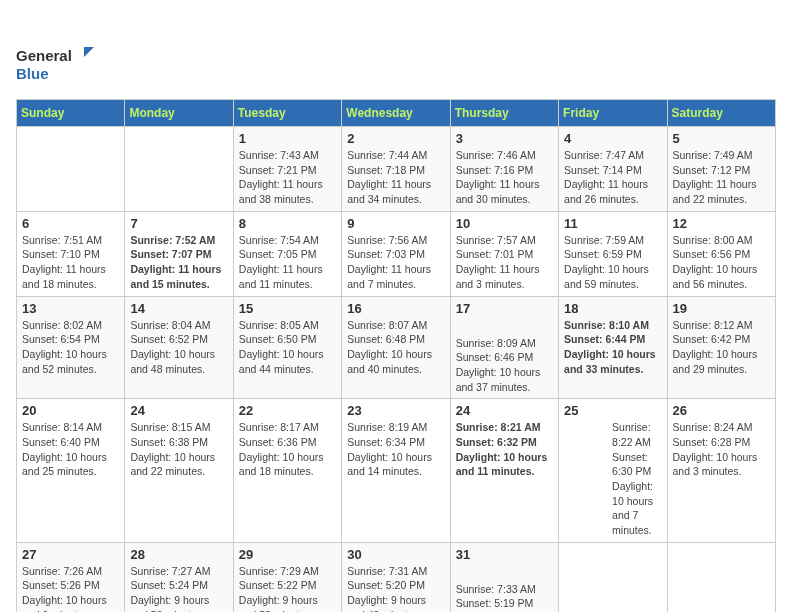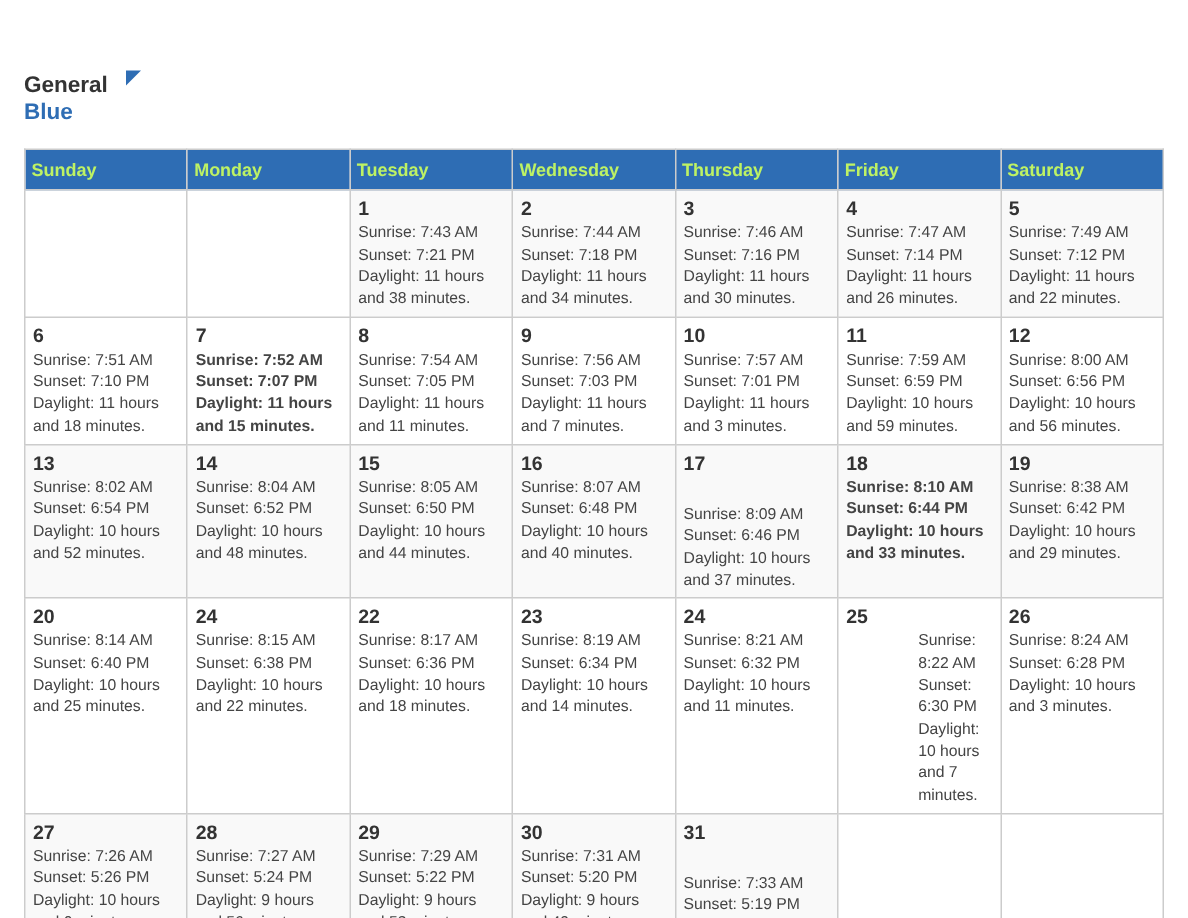--- a/index.html
+++ b/index.html
@@ -215,21 +215,21 @@
 Daylight: 10 hours and 37 minutes.</div>
         </td>
         <td>
           <span class="day-number">18</span>
           <div class="day-info" style="white-space: pre-line; font-weight: bold;">Sunrise: 8:10 AM
 Sunset: 6:44 PM
 Daylight: 10 hours and 33 minutes.</div>
         </td>
         <td>
           <span class="day-number">19</span>
-          <div class="day-info" style="white-space: pre-line;">Sunrise: 8:38 AM
+          <div class="day-info" style="white-space: pre-line;">Sunrise: 8:12 AM
 Sunset: 6:42 PM
 Daylight: 10 hours and 29 minutes.</div>
         </td>
       </tr>
       <tr>
         <td>
           <span class="day-number">20</span>
           <div class="day-info" style="white-space: pre-line;">Sunrise: 8:14 AM
 Sunset: 6:40 PM
 Daylight: 10 hours and 25 minutes.</div>
@@ -247,21 +247,21 @@
 Daylight: 10 hours and 18 minutes.</div>
         </td>
         <td>
           <span class="day-number">23</span>
           <div class="day-info" style="white-space: pre-line;">Sunrise: 8:19 AM
 Sunset: 6:34 PM
 Daylight: 10 hours and 14 minutes.</div>
         </td>
         <td>
           <span class="day-number">24</span>
-          <div class="day-info" style="white-space: pre-line;">Sunrise: 8:21 AM
+          <div class="day-info" style="white-space: pre-line; font-weight: bold;">Sunrise: 8:21 AM
 Sunset: 6:32 PM
 Daylight: 10 hours and 11 minutes.</div>
         </td>
         <td>
           <span class="day-number">25</span>
           <div class="day-info" style="white-space: pre-line; margin-left: 48px;">Sunrise: 8:22 AM
 Sunset: 6:30 PM
 Daylight: 10 hours and 7 minutes.</div>
         </td>
         <td>

